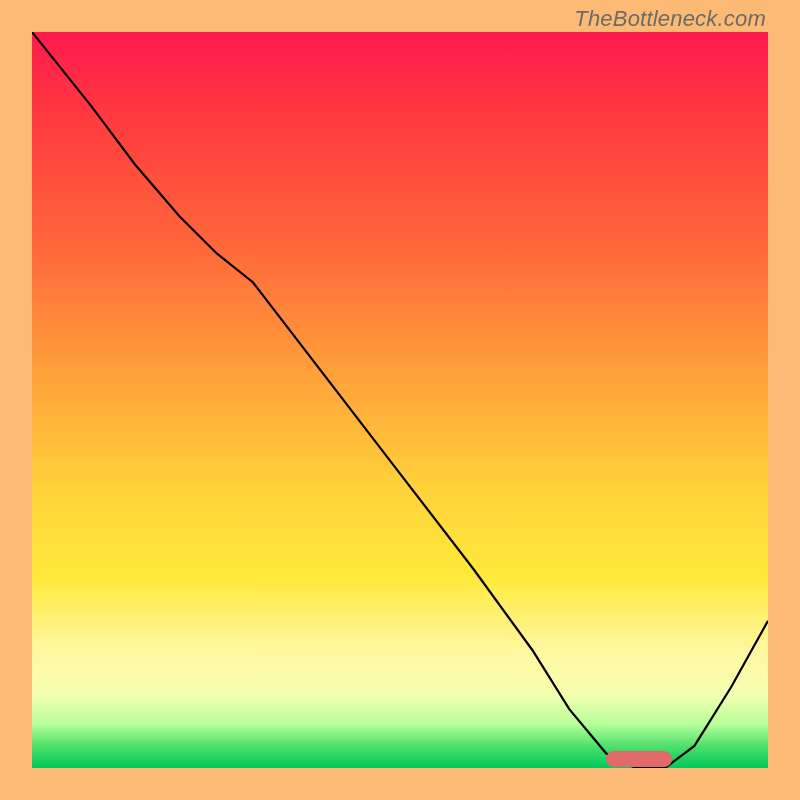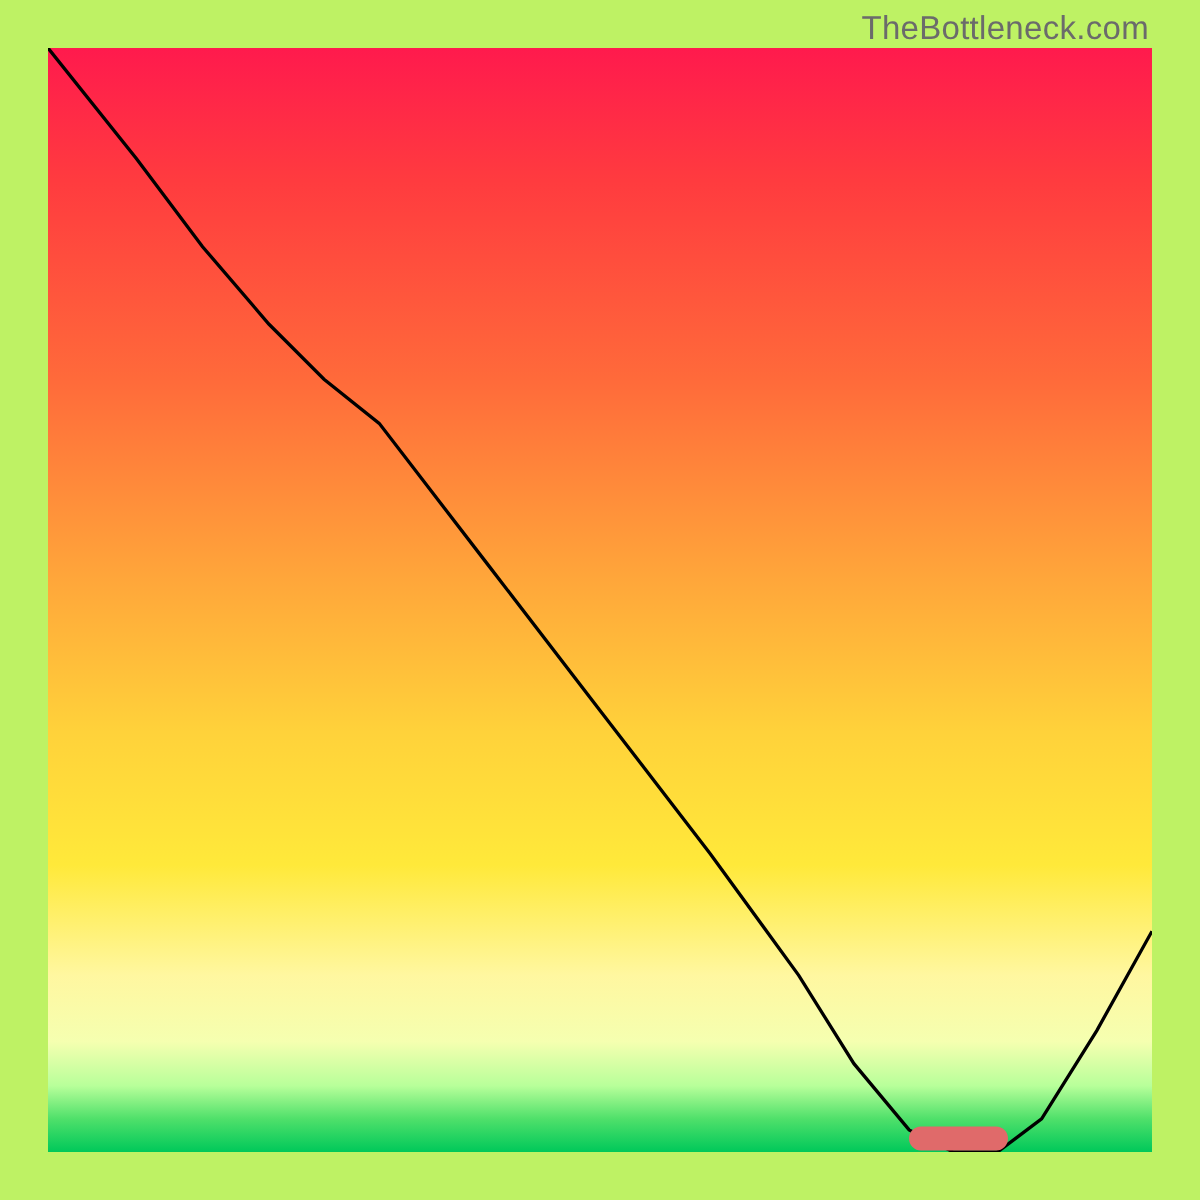--- a/index.html
+++ b/index.html
@@ -7,21 +7,22 @@
     padding: 0;
     width: 800px;
     height: 800px;
     background: #000;
     font-family: Arial, Helvetica, sans-serif;
     overflow: hidden;
   }
   .frame {
     position: absolute;
     inset: 0;
-    background: #bef264;
+    background: #fdba74;
+    font-style: italic;
   }
   .plot {
     position: absolute;
     left: 32px;
     top: 32px;
     width: 736px;
     height: 736px;
     overflow: hidden;
   }
   .gradient {

